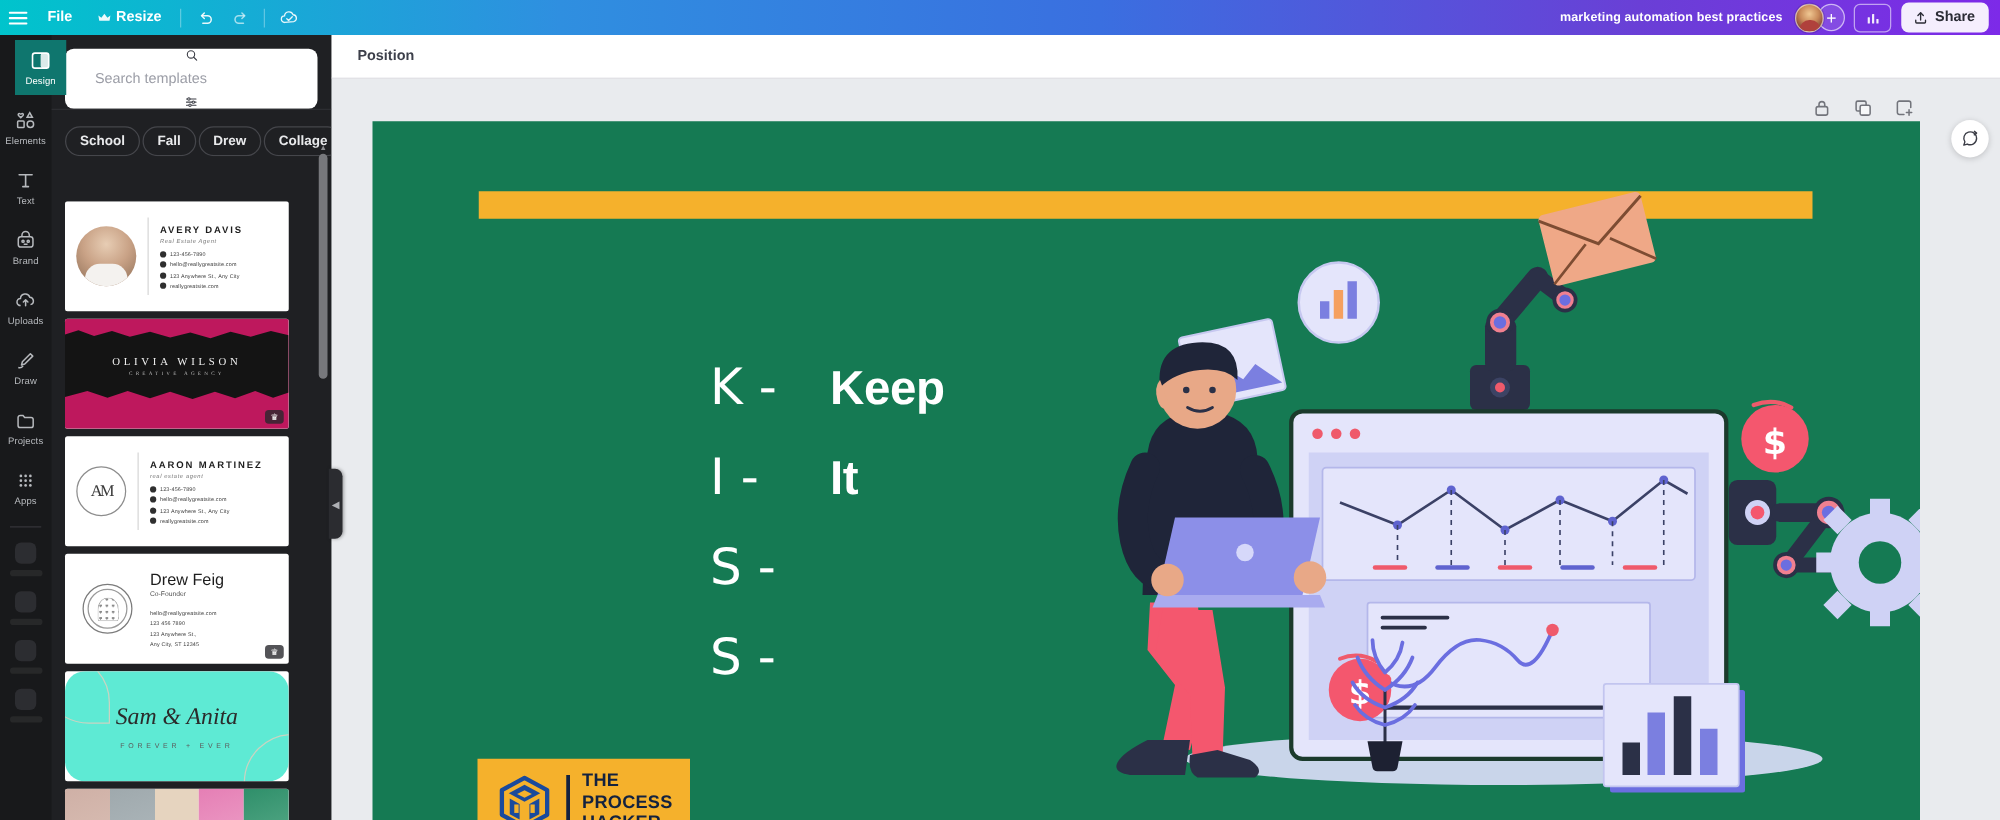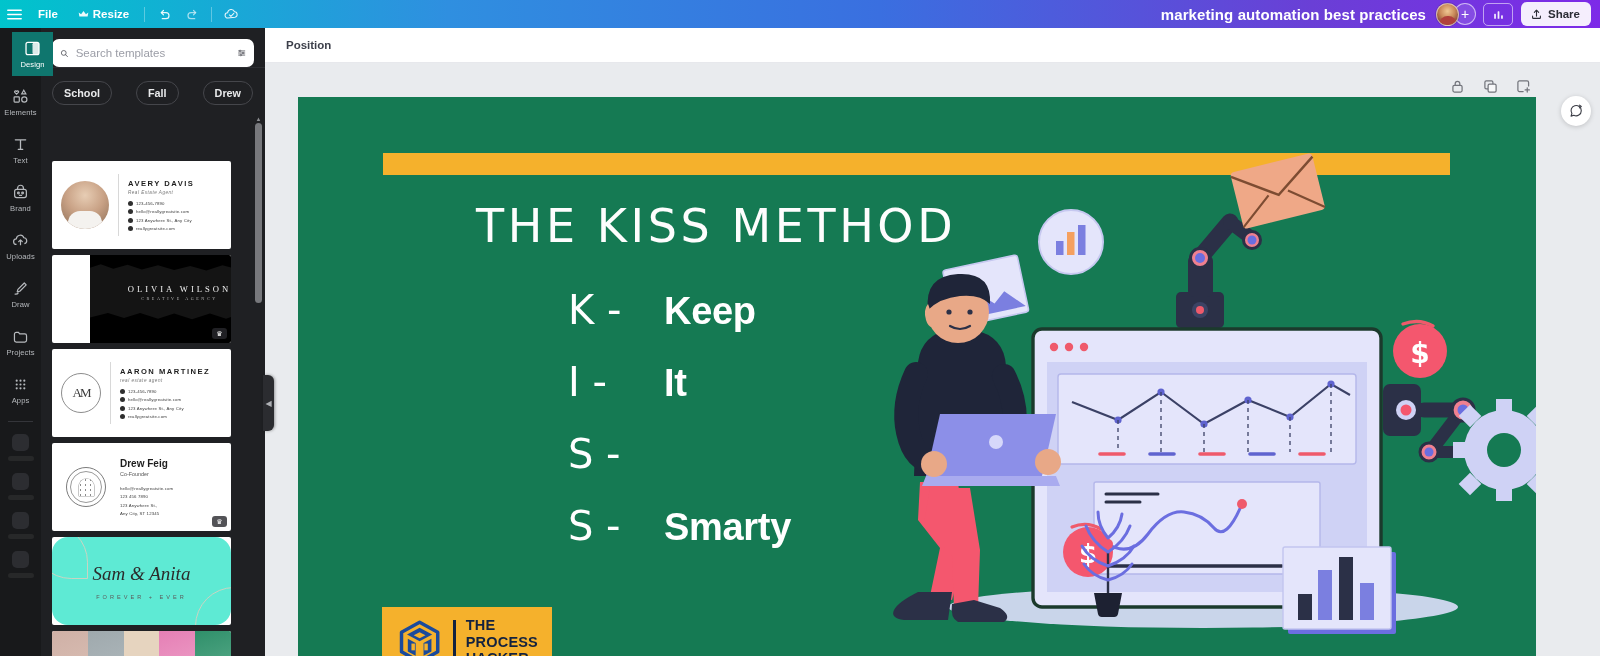--- a/index.html
+++ b/index.html
@@ -25,21 +25,21 @@
   }
   .tb-icon-btn {
     width: 26px; height: 22px; display: flex; align-items: center; justify-content: center;
     margin: 0 1px; border-radius: 4px; cursor: pointer;
   }
   .tb-sep { width: 1px; height: 15px; background: rgba(255,255,255,.32); margin: 0 5px; }
   .tb-right {
     margin-left: auto; display: flex; align-items: center; gap: 0; padding-right: 9px;
   }
   #doc-title {
-    color: #fff; font-size: 15px; font-weight: 700; margin-right: 10px;
+    color: #fff; font-size: 10px; font-weight: 700; margin-right: 10px;
     letter-spacing: .1px; white-space: nowrap;
   }
   .avatar-grp { display: flex; align-items: center; margin-right: 7px; }
   .avatar {
     width: 23px; height: 23px; border-radius: 50%;
     background: radial-gradient(circle at 50% 34%, #f0c893 0%, #c98a5a 42%, #8d4f3a 72%, #5e3426 100%);
     border: 1.5px solid rgba(255,255,255,.55); position: relative; overflow: hidden;
     box-shadow: 0 0 0 1px rgba(0,0,0,.12);
   }
   .avatar::after {
@@ -84,43 +84,44 @@
   .skel { display: flex; flex-direction: column; align-items: center; gap: 5px; margin-top: 12px; }
   .skel-sq { width: 17px; height: 17px; border-radius: 5px; background: #2c2d31; }
   .skel-bar { width: 26px; height: 5px; border-radius: 3px; background: #272829; }
 
   
   #panel {
     position: absolute; left: 41px; top: 28px; width: 224px; height: 628px;
     background: #1f2023; z-index: 35; overflow: hidden;
   }
   #search-wrap {
-    margin: 11px 11px 0 11px; height: 28px; background: #fff;
+    margin: 11px 11px 0 11px; height: 48px; background: #fff;
     border-radius: 7px; display: flex; align-items: center; padding: 0 8px; gap: 7px;
     cursor: text;
+    flex-direction: column;
   }
   #search-input {
     flex: 1; border: none; outline: none; font-size: 11.5px;
     color: #44464e; font-family: "Liberation Sans", sans-serif; background: transparent;
   }
   #search-input::placeholder { color: #9b9da6; }
   #tabs { display: flex; margin-top: 12px; position: relative; }
   .ptab {
     flex: 1; text-align: center; font-size: 11.5px; font-weight: 600;
     color: #9a9ca2; padding-bottom: 9px; cursor: pointer; letter-spacing: .1px;
   }
   .ptab.active { color: #fff; }
   .ptab.active::after {
     content: ""; position: absolute; bottom: 0; height: 2px;
     background: #8b3dff; border-radius: 2px;
     left: 6px; width: 93px;
   }
   #tabs-rule { height: 1px; background: #2c2d31; margin: 0 0 0 0; }
   #chips {
-    display: flex; gap: 24px; padding: 13px 10px 0 11px; align-items: center; overflow: hidden;
+    display: flex; gap: 2px; padding: 13px 10px 0 11px; align-items: center; overflow: hidden;
   }
   .chip {
     height: 24px; padding: 0 11px; border-radius: 13px;
     border: 1px solid #45464b; color: #e9eaec; font-size: 10.8px; font-weight: 600;
     display: flex; align-items: center; cursor: pointer; white-space: nowrap;
   }
   #thumbs {
     position: absolute; left: 0; top: 133px; width: 224px; height: 559px;
     padding: 0 11px; overflow: hidden;
   }
@@ -149,21 +150,21 @@
   .vline { width: 1px; align-self: stretch; background: #d8d8d8; margin: 13px 0; }
   .cc-name { font-size: 7.6px; font-weight: 700; letter-spacing: 1.5px; color: #1d1d1d; }
   .cc-role { font-size: 4.6px; font-style: italic; color: #777; margin-top: 2px; letter-spacing: .5px; }
   .cc-lines { margin-top: 6px; display: flex; flex-direction: column; gap: 3.2px; }
   .cc-line { display: flex; align-items: center; gap: 3px; }
   .cc-dot {
     width: 5px; height: 5px; border-radius: 50%; background: #2f2f2f; flex-shrink: 0;
   }
   .cc-txt { font-size: 4.3px; color: #3b3b3b; letter-spacing: .15px; }
   
-  .torn { background: #000000; width: 100%; height: 100%; position: relative; margin-left: 38px; }
+  .torn { background: #be185d; width: 100%; height: 100%; position: relative; }
   .torn-black {
     position: absolute; left: 0; right: 0; top: 8px; height: 58px; background: #141414;
     clip-path: polygon(0 8%,6% 2%,13% 10%,21% 3%,29% 11%,38% 4%,47% 12%,56% 5%,65% 13%,74% 4%,83% 11%,92% 3%,100% 9%,100% 88%,93% 95%,85% 86%,76% 96%,67% 87%,57% 97%,47% 87%,38% 96%,28% 86%,19% 95%,10% 86%,0 94%);
   }
   .torn-name {
     position: absolute; left: 0; right: 0; top: 29px; text-align: center;
     color: #f2f2f2; font-size: 8.6px; letter-spacing: 3px;
     font-family: "Liberation Serif", serif;
   }
   .torn-sub {
@@ -560,21 +561,21 @@
         </div>
       </div>
     </div>
 
     <div class="thumb">
       <div class="card-row" style="padding:0 14px;gap:14px">
         <div class="seal">
             <div class="tree"></div>
           </div>
         <div style="flex:1">
-          <div style="font-size:10px;font-weight:700;color:#1d1d1d">Drew Feig</div>
+          <div style="font-size:13px;font-weight:400;color:#1d1d1d">Drew Feig</div>
           <div style="font-size:5.4px;color:#555;margin-top:2px">Co-Founder</div>
           <div class="cc-lines" style="margin-top:9px;gap:3.6px">
             <div class="cc-txt">hello@reallygreatsite.com</div>
             <div class="cc-txt">123 456 7890</div>
             <div class="cc-txt">123 Anywhere St.,</div>
             <div class="cc-txt">Any City, ST 12345</div>
           </div>
         </div>
       </div>
       <div class="crown">♛</div>
@@ -637,36 +638,34 @@
     <svg width="16" height="16" viewBox="0 0 20 20">
       <path d="M16.6 9.6a6.4 6.4 0 01-9.3 5.7L3.8 16.4l1.1-3.3A6.4 6.4 0 1116.6 9.6z" fill="none" stroke="#3b3d46" stroke-width="1.4" stroke-linejoin="round"></path>
       <path d="M14.4 2.6l2.2 1.8-2.3 1.7" fill="none" stroke="#3b3d46" stroke-width="1.4" stroke-linecap="round" stroke-linejoin="round"></path>
     </svg>
   </div>
 
   <div id="slide">
 
     <div id="gold-bar"></div>
 
-    <div id="slide-title">THE KISS METHOD</div>
 
     <div class="kiss-row" style="left:270px;top:190px">
       <div class="kiss-letter">K -</div>
       <div class="kiss-word">Keep</div>
     </div>
     <div class="kiss-row" style="left:270px;top:262px">
       <div class="kiss-letter">I -</div>
       <div class="kiss-word">It</div>
     </div>
     <div class="kiss-row" style="left:270px;top:334px">
       <div class="kiss-letter">S -</div>
     </div>
     <div class="kiss-row" style="left:270px;top:406px">
       <div class="kiss-letter">S -</div>
-      <div class="kiss-word">Smarty</div>
     </div>
 
     <div id="logo-badge">
       <svg width="48" height="48" viewBox="0 0 60 60">
         <g fill="none" stroke="#1a4a9c" stroke-width="4.4" stroke-linejoin="round">
           <path d="M30 5L53 17.5v25L30 55 7 42.5v-25z"></path>
         </g>
         <g fill="#1a4a9c">
           <path d="M30 12l16 8.6-16 8.6-16-8.6z"></path>
           <path d="M15 26l10 5.4v16L15 42z"></path>

